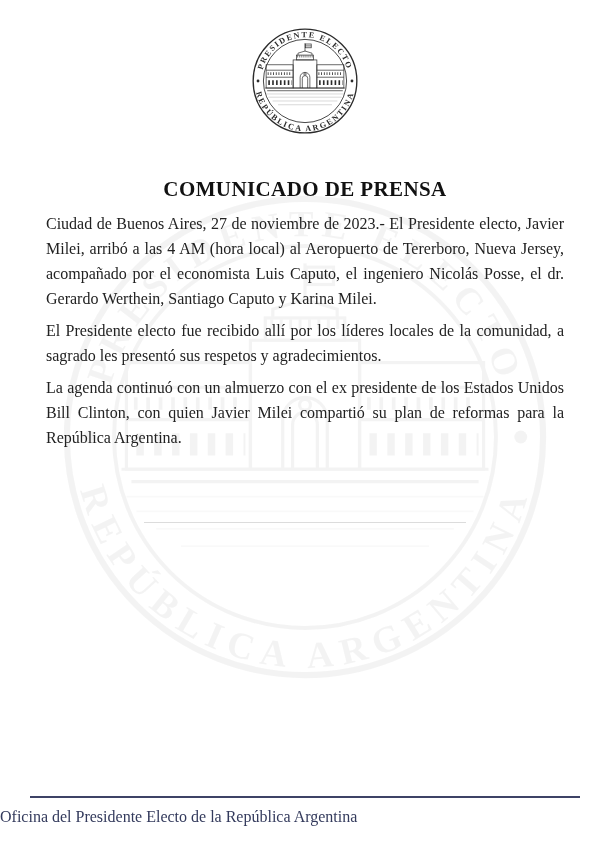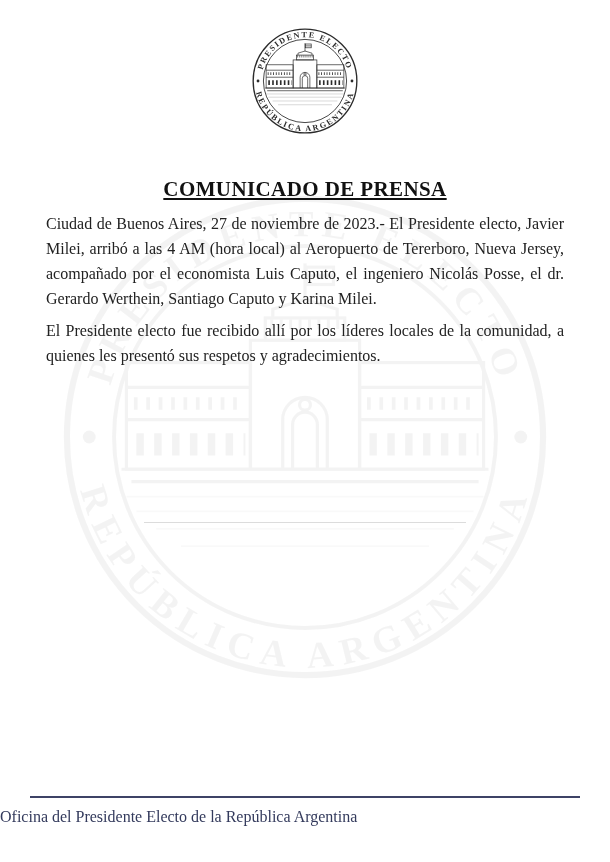--- a/index.html
+++ b/index.html
@@ -38,21 +38,20 @@
   
   .doc-title {
     position: absolute;
     left: 0; top: 163px;
     width: 610px;
     text-align: center;
     font-size: 21px;
     font-weight: bold;
     letter-spacing: 0.4px;
     color: #111111;
-    text-decoration: underline;
   }
 
   
   .doc-body {
     position: absolute;
     left: 46px; top: 211px;
     width: 518px;
     font-size: 16px;
     line-height: 25px;
     color: var(--body-text, #222222);
@@ -149,19 +148,20 @@
 </svg>
 
 <svg class="watermark" viewBox="0 0 200 200" aria-hidden="true">
   <use href="#seal-art"></use>
 </svg>
 
 <h1 class="doc-title">COMUNICADO DE PRENSA</h1>
 
 <main class="doc-body">
   <p>Ciudad de Buenos Aires, 27 de noviembre de 2023.- El Presidente electo, Javier Milei, arribó a las 4 AM (hora local) al Aeropuerto de Tererboro, Nueva Jersey, acompañado por el economista Luis Caputo, el ingeniero Nicolás Posse, el dr. Gerardo Werthein, Santiago Caputo y Karina Milei.</p>
-  <p>El Presidente electo fue recibido allí por los líderes locales de la comunidad, a quienes les presentó sus respetos y agradecimientos.</p>
+  <p>El Presidente electo fue recibido allí por los líderes locales de la comunidad, a sagrado les presentó sus respetos y agradecimientos.</p>
+  <p>La agenda continuó con un almuerzo con el ex presidente de los Estados Unidos Bill Clinton, con quien Javier Milei compartió su plan de reformas para la República Argentina.</p>
 </main>
 
 <div class="mid-divider"></div>
 
 <div class="footer-line"></div>
 <div class="footer-text">Oficina del Presidente Electo de la República Argentina</div>
 
 </body></html>

